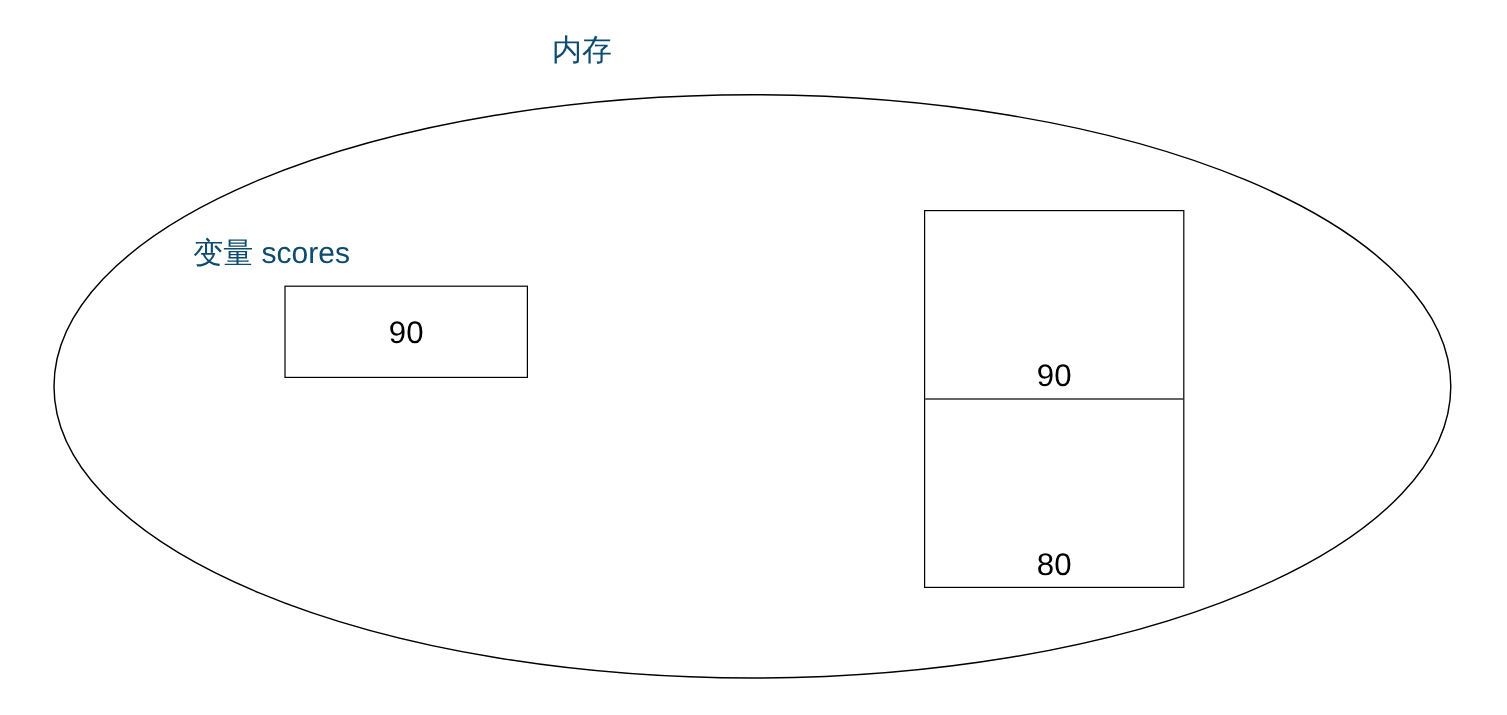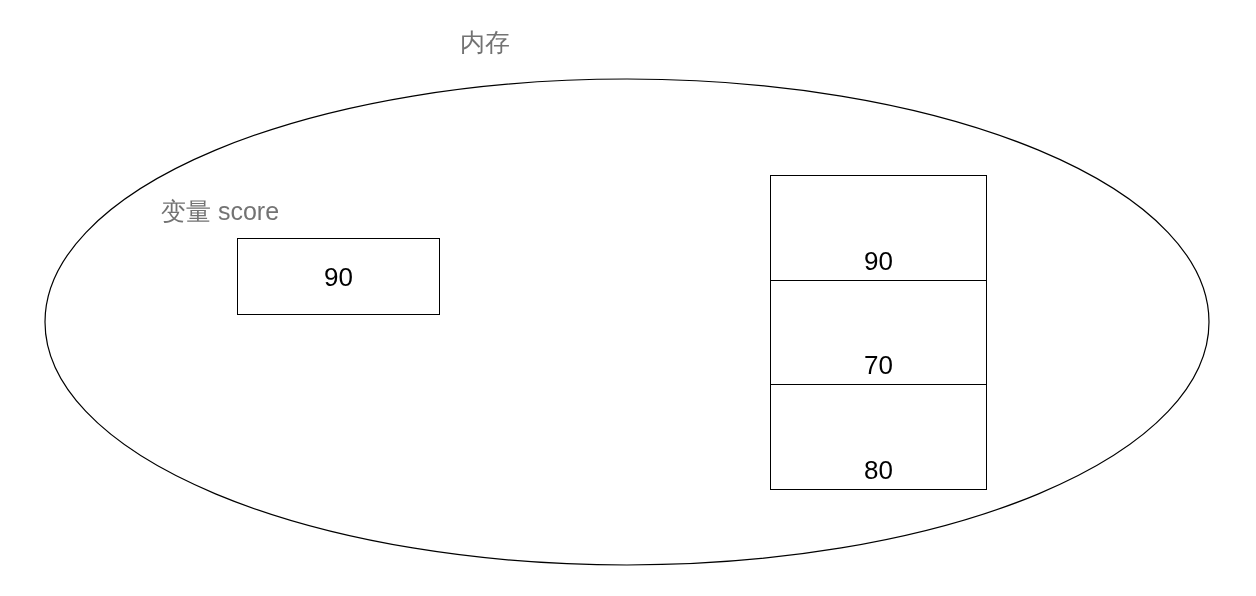--- a/index.html
+++ b/index.html
@@ -29,21 +29,21 @@
     width: 1256px;
     height: 596px;
     pointer-events: none;
   }
 
   .lbl {
     position: absolute;
     font-size: 25px;
     line-height: 1;
     white-space: nowrap;
-    color: #737373;
+    color: #0c4a6e;
   }
 
   #title-label {
     left: 460px;
     top: 30px;
   }
 
   #variable-label {
     left: 161px;
     top: 199px;
@@ -112,32 +112,29 @@
 <body>
 
 <div id="canvas">
 
   <svg class="svg-layer" viewBox="0 0 1256 596">
     <ellipse id="memory-ellipse" cx="627" cy="322" rx="582" ry="243" fill="#ffffff" stroke="#000000" stroke-width="1.2"></ellipse>
   </svg>
 
   <div class="lbl" id="title-label">内存</div>
 
-  <div class="lbl" id="variable-label">变量 score</div>
+  <div class="lbl" id="variable-label">变量 scores</div>
 
   <div id="variable-box">
     <div class="cell-value">90</div>
   </div>
 
 
   <div id="array-box">
     <div class="array-cell">
       <div class="cell-value">90</div>
     </div>
     <div class="array-cell">
-      <div class="cell-value">70</div>
-    </div>
-    <div class="array-cell">
       <div class="cell-value">80</div>
     </div>
   </div>
 
 </div>
 
 </body></html>

